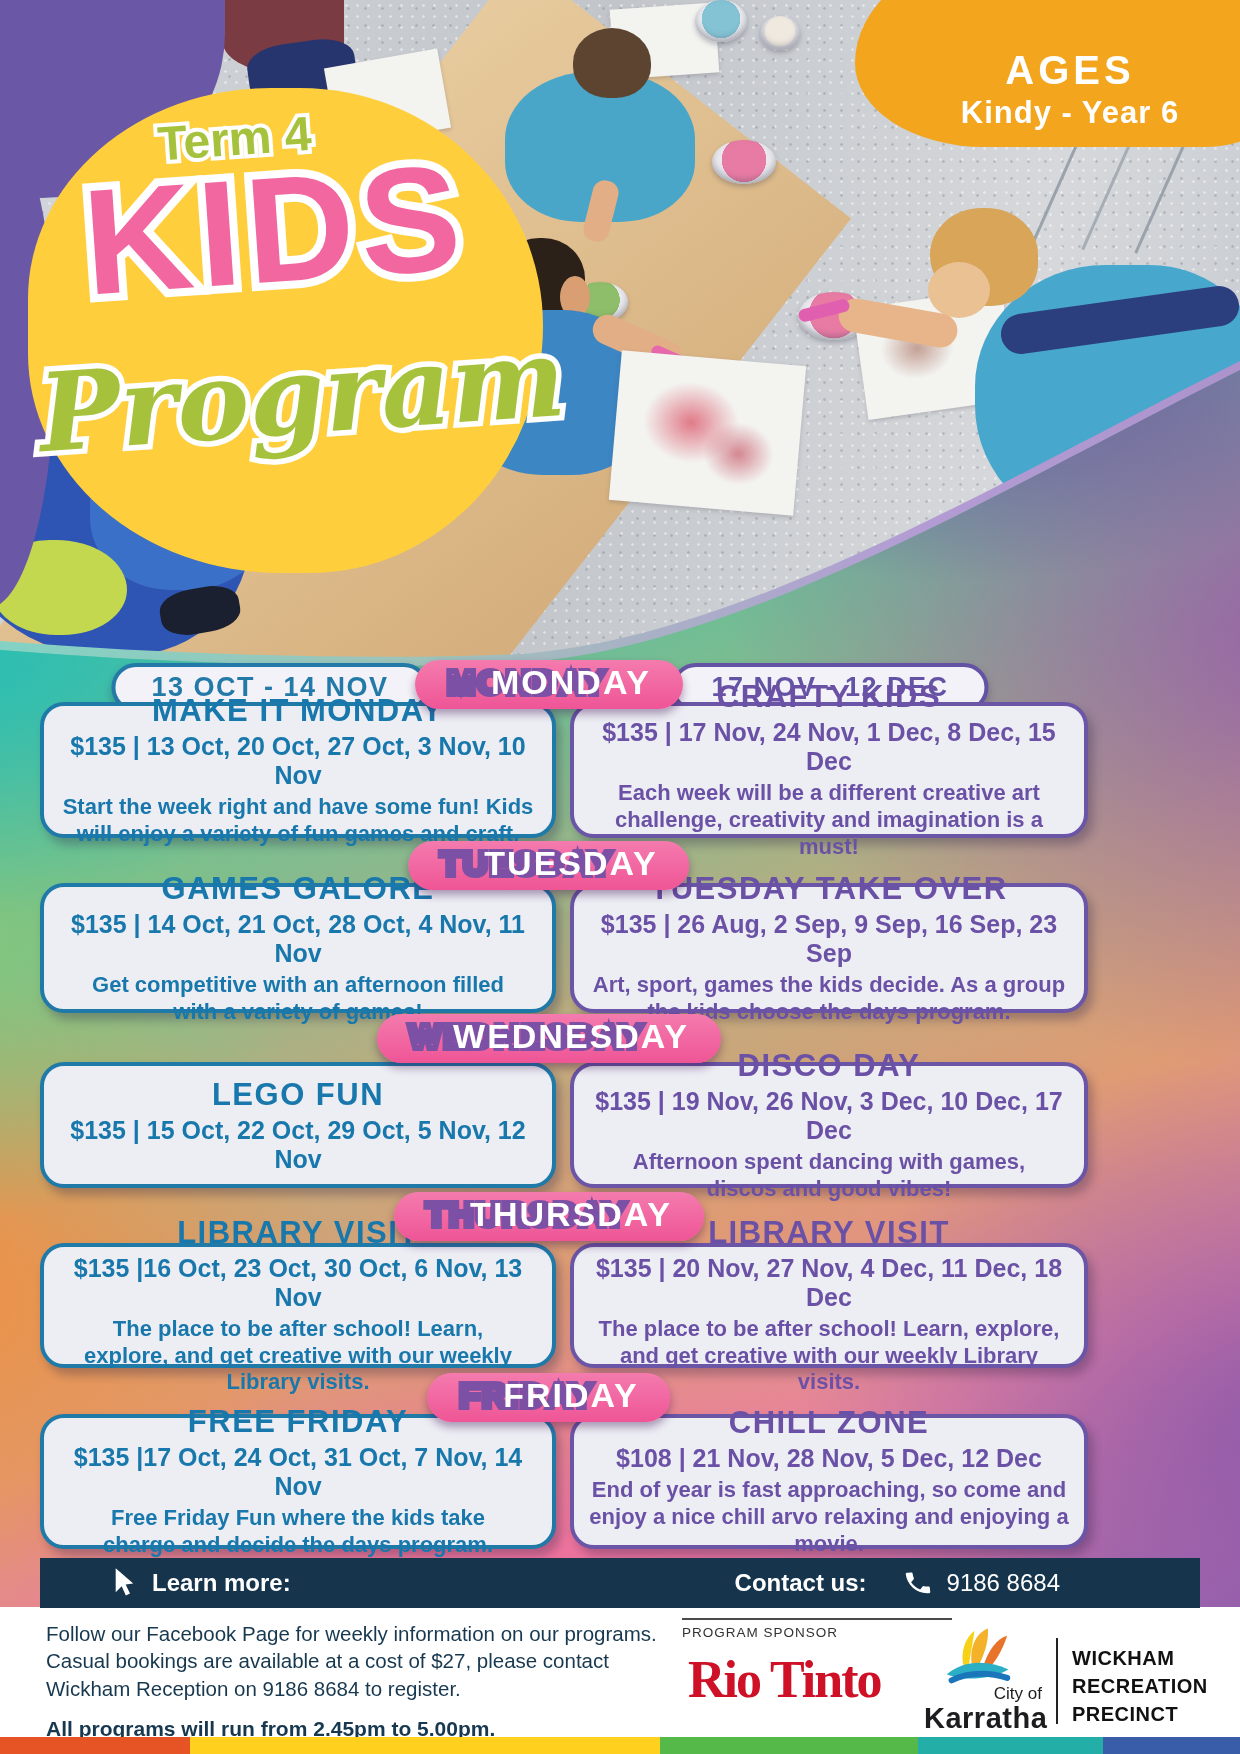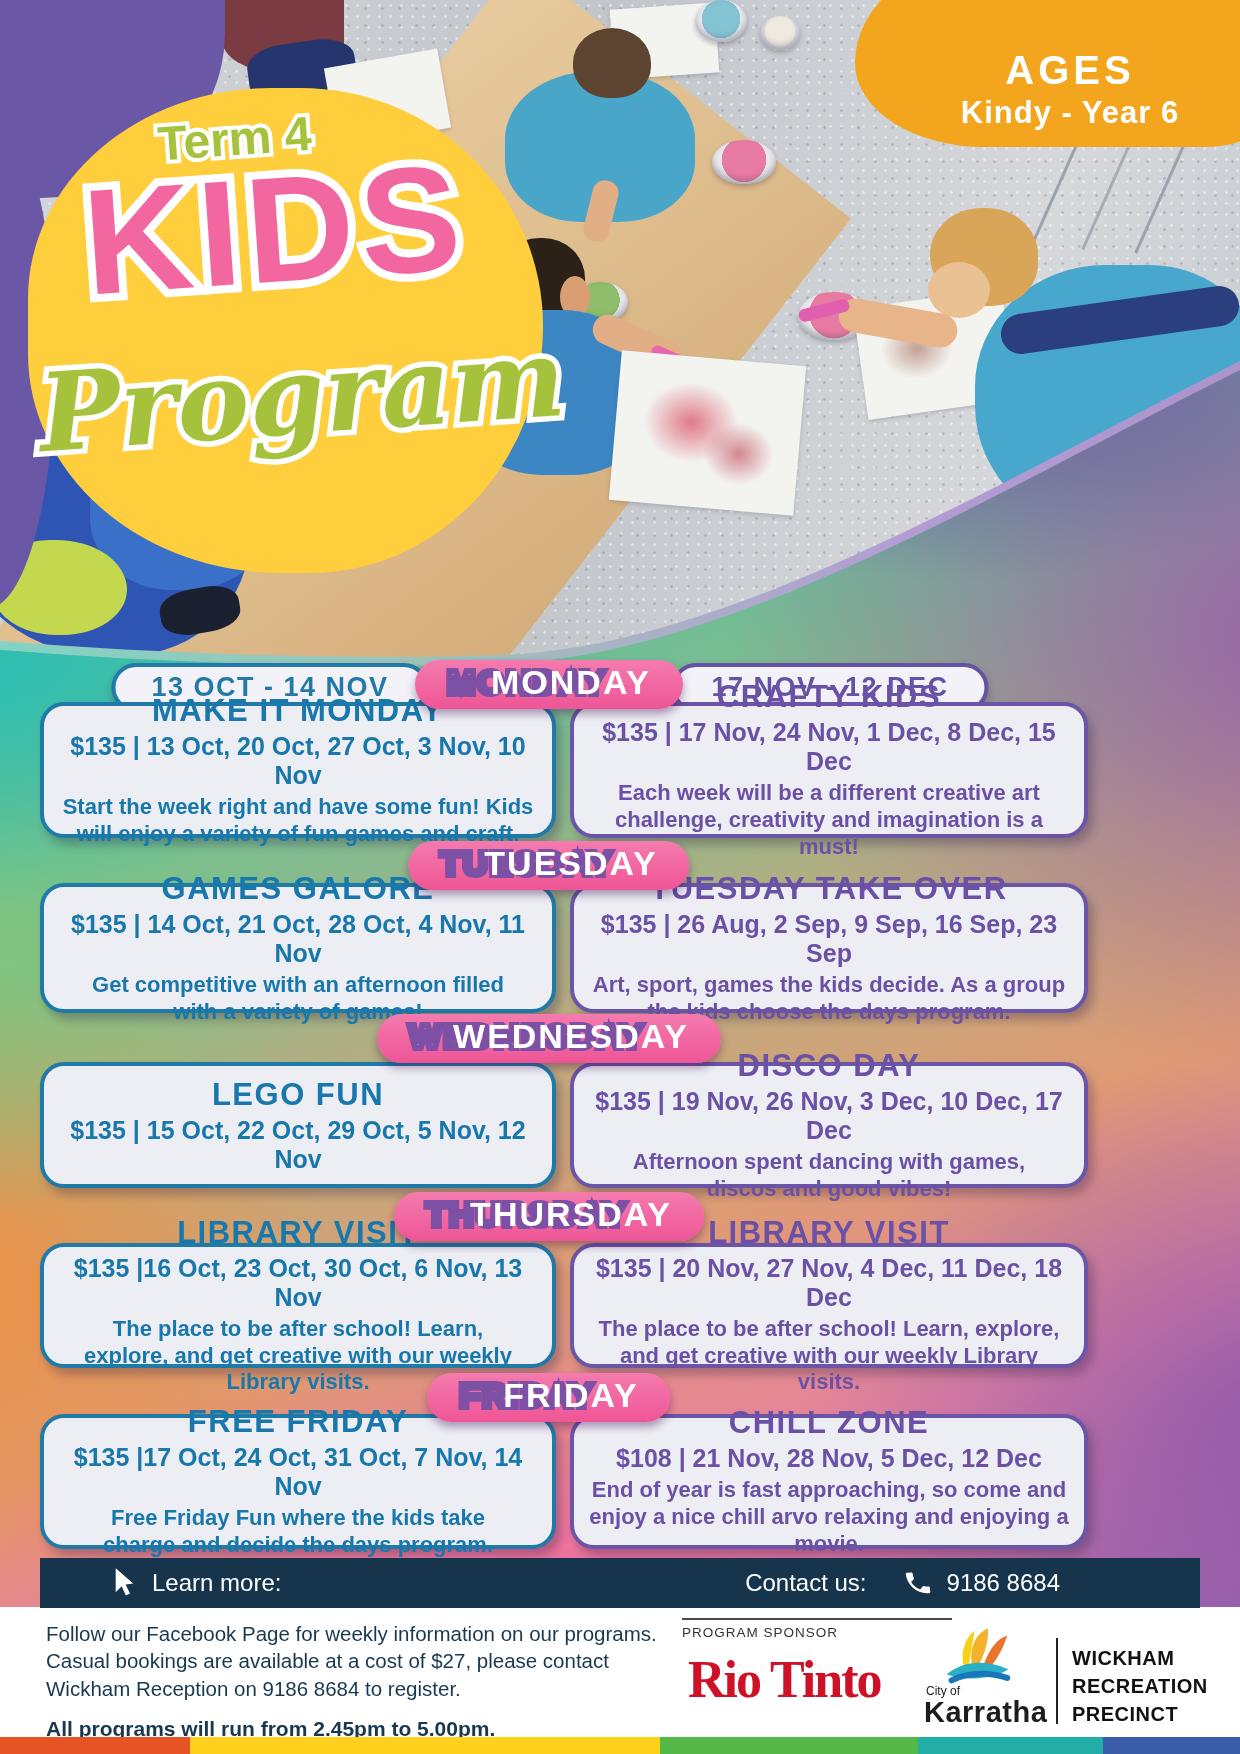--- a/index.html
+++ b/index.html
@@ -86,35 +86,35 @@
   .card.cr{left:570px;width:518px;border:4px solid #6a55a6;color:#6b51a6;}
   .card-title{font-size:31px;font-weight:bold;letter-spacing:1.5px;}
   .card-dates{font-size:25px;font-weight:bold;margin-top:3px;}
   .card-desc{font-size:22px;font-weight:600;line-height:1.22;margin-top:4px;max-width:485px;}
   .desc-purple{color:#7763ae;}
 
   
   .contact-bar{position:absolute;left:40px;top:1558px;width:1160px;height:50px;z-index:8;
     background:#16354d;display:flex;align-items:center;color:#fff;font-size:24px;
     padding:0 140px 0 72px;box-sizing:border-box;}
-  .contact-bar .lbl{font-weight:normal;margin:0 10px 0 16px;}
+  .contact-bar .lbl{font-weight:bold;margin:0 10px 0 16px;}
   .contact-bar .phone-num{margin-left:14px;}
   .icon-cursor{width:24px;height:32px;}
   .icon-phone{width:30px;height:30px;margin-left:26px;transform:rotate(-6deg);}
 
   
   .footer-info{position:absolute;left:46px;top:1620px;z-index:8;color:#17384f;
     font-size:20.5px;line-height:1.33;}
   .footer-hours{font-weight:bold;margin-top:13px;font-size:21px;}
   .sponsor-label{position:absolute;left:682px;top:1618px;width:270px;z-index:8;
     border-top:2px solid #4a4a4a;padding-top:5px;font-size:13.5px;letter-spacing:1px;color:#333;}
   .rio{position:absolute;left:688px;top:1650px;z-index:8;font-family:"Liberation Serif",serif;
     font-weight:bold;font-size:52px;color:#ce1126;letter-spacing:-2px;}
   .karratha{position:absolute;left:912px;top:1626px;width:130px;z-index:8;text-align:center;color:#1d1d1f;}
-  .karratha .small{font-size:12px;text-align:left;margin:-4px 0 0 14px;}
+  .karratha .small{font-size:17px;text-align:right;margin:-4px 0 0 14px;}
   .karratha .big{font-size:29px;font-weight:bold;letter-spacing:.5px;margin-top:-2px;text-align:left;padding-left:12px;}
   .v-div{position:absolute;left:1056px;top:1638px;width:2px;height:86px;background:#222;z-index:8;}
   .precinct{position:absolute;left:1072px;top:1644px;z-index:8;color:#111;
     font-size:20px;font-weight:bold;line-height:1.4;letter-spacing:.5px;}
 
   .rainbow{position:absolute;left:0;bottom:0;width:1240px;height:17px;display:flex;z-index:9;}
   .rainbow span{height:100%;}
 </style>
 </head>
 <body>

